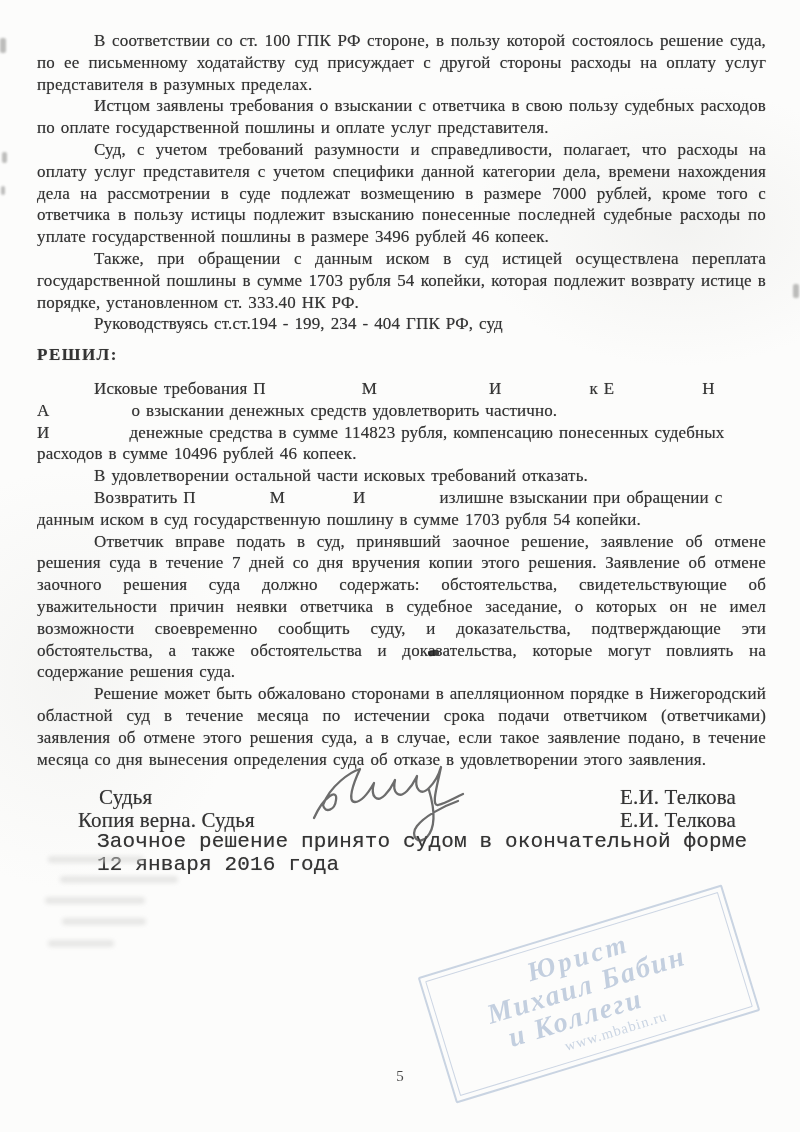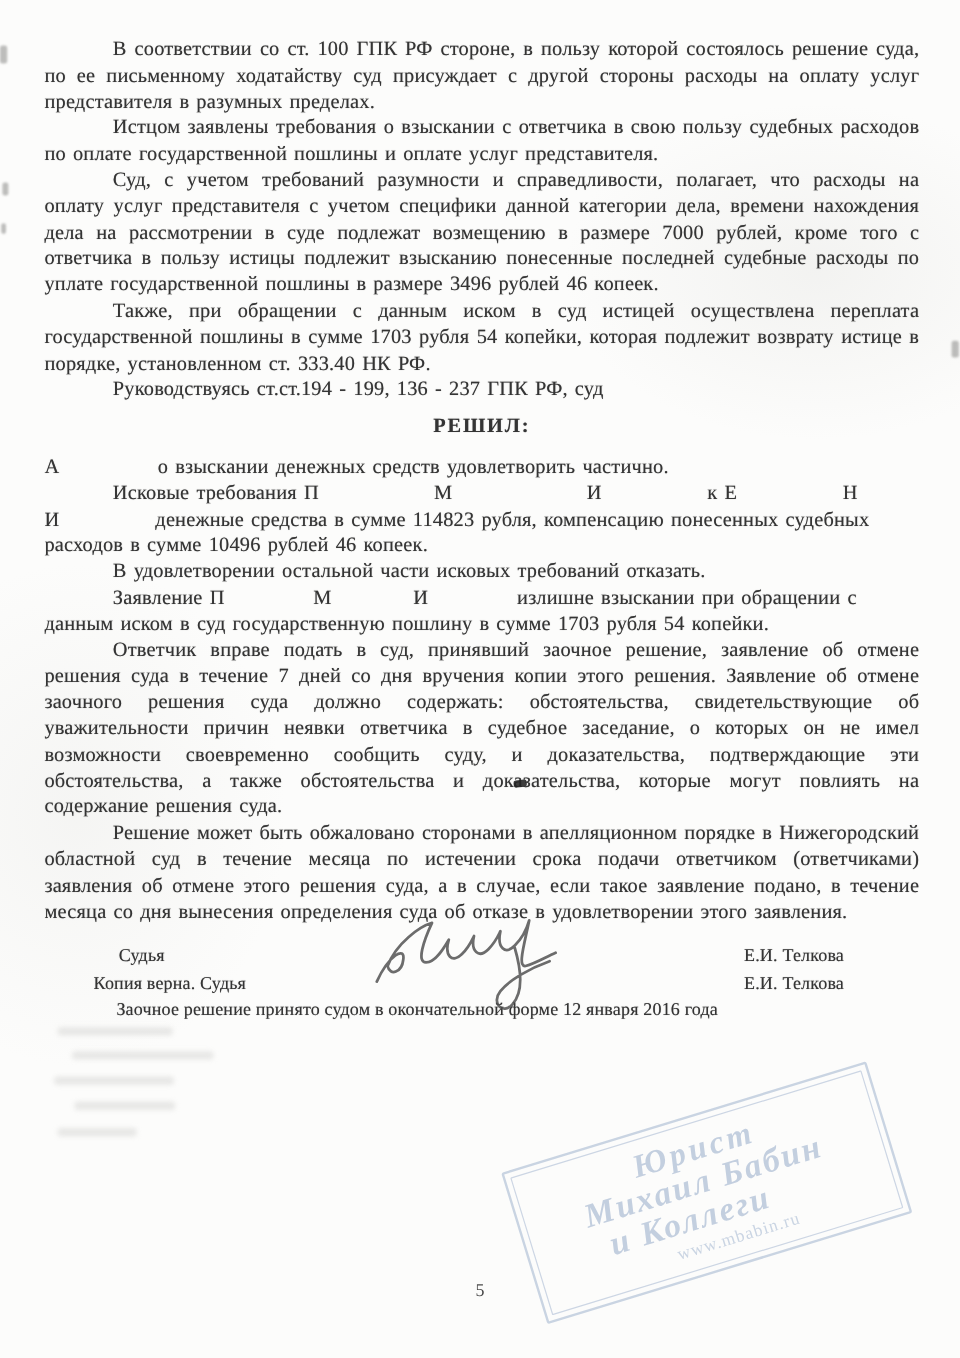--- a/index.html
+++ b/index.html
@@ -19,40 +19,40 @@
   .doc {
     padding:30px 34px 0 37px;
     font-size:17px;
     line-height:21.8px;
     word-spacing:1.5px;
     letter-spacing:.15px;
     text-shadow:0 0 .7px rgba(50,50,50,.55);
   }
   .para { text-align:justify; text-indent:57px; }
   .heading {
-    text-align:center;
+    text-align:left;
     font-weight:bold;
     letter-spacing:1.5px;
     margin:9px 0 12px 0;
   }
   .rline { white-space:nowrap; overflow:hidden; }
   .gap { display:inline-block; height:1px; }
   .sig-block {
     position:relative;
     margin-top:16px;
     padding:0 20px 0 37px;
-    font-size:15px;
+    font-size:21px;
     line-height:22.4px;
     letter-spacing:.15px;
     text-shadow:0 0 .7px rgba(50,50,50,.55);
   }
   .sig-row { position:relative; }
   .sig-name { position:absolute; left:583px; top:0; }
   .sig-svg { position:absolute; left:300px; top:-42px; opacity:.82; }
-  .final-row { padding-left:60px; }
+  .final-row { padding-left:60px;font-family:Liberation Mono, monospace; }
   .lbl-judge { padding-left:62px; display:inline-block; }
   .lbl-copy  { padding-left:41px; display:inline-block; }
   .page-num {
     position:absolute; left:0; right:0; top:1068px;
     text-align:center; font-size:15px; color:#4a4a4a;
   }
   
   .stamp {
     position:absolute;
     left:430px; top:928px;
@@ -93,33 +93,33 @@
 </head>
 <body>
 
 <div class="page">
 
   <div class="doc" id="doc-blocks">
       <div class="para">В соответствии со ст. 100 ГПК РФ стороне, в пользу которой состоялось решение суда, по ее письменному ходатайству суд присуждает с другой стороны расходы на оплату услуг представителя в разумных пределах.</div>
       <div class="para">Истцом заявлены требования о взыскании с ответчика в свою пользу судебных расходов по оплате государственной пошлины и оплате услуг представителя.</div>
       <div class="para">Суд, с учетом требований разумности и справедливости, полагает, что расходы на оплату услуг представителя с учетом специфики данной категории дела, времени нахождения дела на рассмотрении в суде подлежат возмещению в размере 7000 рублей, кроме того с ответчика в пользу истицы подлежит взысканию понесенные последней судебные расходы по уплате государственной пошлины в размере 3496 рублей 46 копеек.</div>
       <div class="para">Также, при обращении с данным иском в суд истицей осуществлена переплата государственной пошлины в сумме 1703 рубля 54 копейки, которая подлежит возврату истице в порядке, установленном ст. 333.40 НК РФ.</div>
-      <div class="para">Руководствуясь ст.ст.194 - 199, 136 - 237  ГПК РФ,  суд</div>
+      <div class="para">Руководствуясь ст.ст.194 - 199, 234 - 404  ГПК РФ,  суд</div>
       <div class="heading">РЕШИЛ:</div>
       <div class="redacted">
+        <div class="rline" style="padding-left: 57px;"><span>Исковые  требования П</span><span class="gap" style="width: 96px;"></span><span>М</span><span class="gap" style="width: 112px;"></span><span>И</span><span class="gap" style="width: 88px;"></span><span>к Е</span><span class="gap" style="width: 88px;"></span><span>Н</span></div>
         <div class="rline" style="padding-left: 0px;"><span>А</span><span class="gap" style="width: 82px;"></span><span>о взыскании денежных средств удовлетворить частично.</span></div>
-        <div class="rline" style="padding-left: 57px;"><span>Исковые  требования П</span><span class="gap" style="width: 96px;"></span><span>М</span><span class="gap" style="width: 112px;"></span><span>И</span><span class="gap" style="width: 88px;"></span><span>к Е</span><span class="gap" style="width: 88px;"></span><span>Н</span></div>
       </div>
       <div class="redacted">
         <div class="rline" style="padding-left: 0px;"><span>И</span><span class="gap" style="width: 80px;"></span><span>денежные средства в сумме 114823 рубля,  компенсацию понесенных судебных</span></div>
         <div class="rline" style="padding-left: 0px;"><span>расходов в сумме 10496 рублей 46 копеек.</span></div>
       </div>
       <div class="para">В удовлетворении остальной части исковых требований  отказать.</div>
       <div class="redacted">
-        <div class="rline" style="padding-left: 57px;"><span>Заявление П</span><span class="gap" style="width: 74px;"></span><span>М</span><span class="gap" style="width: 68px;"></span><span>И</span><span class="gap" style="width: 74px;"></span><span>излишне взыскании при обращении с</span></div>
+        <div class="rline" style="padding-left: 57px;"><span>Возвратить П</span><span class="gap" style="width: 74px;"></span><span>М</span><span class="gap" style="width: 68px;"></span><span>И</span><span class="gap" style="width: 74px;"></span><span>излишне взыскании при обращении с</span></div>
         <div class="rline" style="padding-left: 0px;"><span>данным иском в суд государственную пошлину в сумме  1703 рубля 54 копейки.</span></div>
       </div>
       <div class="para">Ответчик вправе подать в суд, принявший заочное решение, заявление об отмене решения суда в течение 7 дней со дня вручения копии этого решения. Заявление об отмене заочного решения суда должно содержать: обстоятельства, свидетельствующие об уважительности причин неявки ответчика в судебное заседание, о которых он не имел возможности своевременно сообщить суду, и доказательства, подтверждающие эти обстоятельства, а также обстоятельства и доказательства, которые могут повлиять на содержание решения суда.</div>
       <div class="para">Решение может быть обжаловано сторонами в апелляционном порядке в Нижегородский областной суд в течение месяца по истечении срока подачи ответчиком (ответчиками) заявления об отмене этого решения суда, а в случае, если такое заявление подано, в течение месяца со дня вынесения определения суда об отказе в удовлетворении этого заявления.</div>
     </div>
 
   <div class="sig-block">
     <svg class="sig-svg" width="215" height="105" viewBox="0 0 215 105">
       <path d="M14,74 C24,52 38,44 36,56 C35,66 25,70 23,61 C30,42 50,28 60,25 C53,40 47,58 55,58 C63,58 70,46 74,39 C70,53 77,59 85,51 C91,45 93,40 95,36 C92,49 99,55 107,47 C113,41 115,36 117,32 C114,46 121,52 129,44 C135,38 139,30 141,23 C137,43 131,62 138,61 C146,59 154,54 163,50 M129,46 C134,63 137,82 127,93 C119,102 109,92 117,82 C124,73 141,63 158,57" fill="none" stroke="#4d4d4d" stroke-width="2.3" stroke-linecap="round" stroke-linejoin="round"></path>
     </svg>

